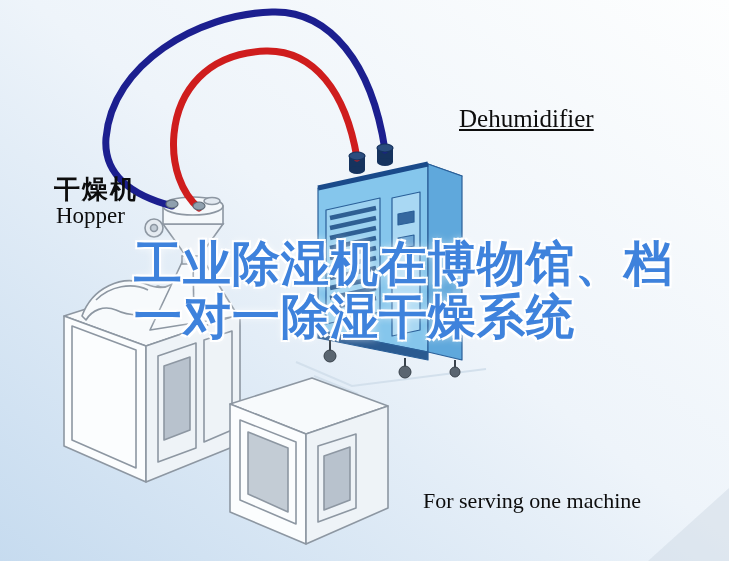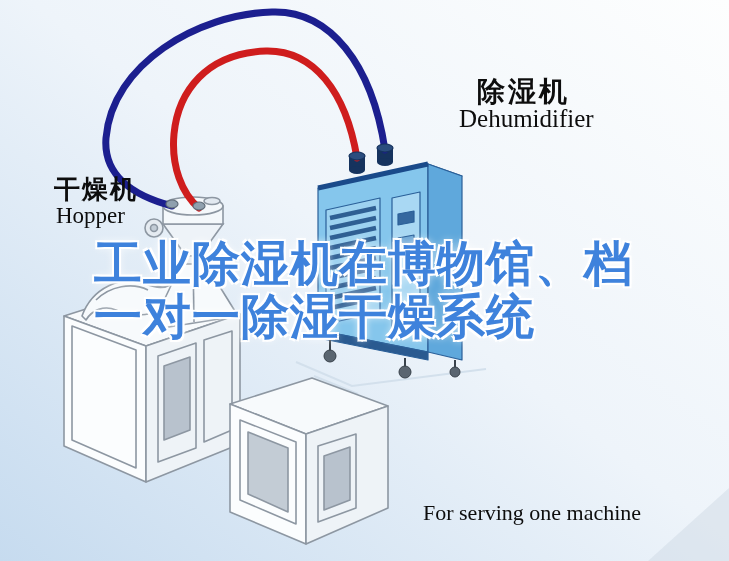--- a/index.html
+++ b/index.html
@@ -10,29 +10,29 @@
     background: linear-gradient(to bottom left, #fdfefe 0%, #eef4fa 48%, #c6dbef 100%);
     font-family: "Liberation Sans", sans-serif;
   }
   .scene { position: absolute; left: 0; top: 0; }
   .txt { position: absolute; white-space: nowrap; }
   .label-cn { font-weight: bold; color: #0d0d0d; }
   .label-en { font-family: "Liberation Serif", serif; color: #0d0d0d; }
   .hopper-cn { left: 54px; top: 172px; font-size: 26px; letter-spacing: 2px; }
   .hopper-en { left: 56px; top: 203px; font-size: 23px; }
   .dehum-cn  { left: 477px; top: 73px; font-size: 28px; letter-spacing: 3px; }
-  .dehum-en  { left: 459px; top: 105px; font-size: 25px; }
+  .dehum-en  { left: 459px; top: 105px; font-size: 25px; text-decoration: underline; }
   .main-title {
     left: 94px; top: 237px;
     font-weight: bold; font-size: 48px; line-height: 53px; letter-spacing: 1px;
     text-shadow: -2px -2px 0 #ffffff, 2px -2px 0 #ffffff, -2px 2px 0 #ffffff,
                   2px 2px 0 #ffffff, 0 0 9px #ffffff;
   }
   .system-cn { left: 405px; top: 451px; font-size: 30px; letter-spacing: 1px; }
-  .system-en { left: 423px; top: 500px; font-size: 22px; }
+  .system-en { left: 423px; top: 488px; font-size: 22px; }
 </style>
 </head>
 <body>
 
 <div class="canvas">
 
   <svg class="scene" width="729" height="561" viewBox="0 0 729 561">
 
     <polygon points="648,561 729,561 729,488" fill="#cdd7e2" opacity="0.45"></polygon>
 
@@ -125,22 +125,21 @@
       <ellipse cx="172" cy="204" rx="6" ry="4"></ellipse>
       <ellipse cx="199" cy="206" rx="6" ry="4"></ellipse>
       <ellipse cx="357" cy="156" rx="8" ry="4" fill="#2b4d7e" stroke="#16335e"></ellipse>
       <ellipse cx="385" cy="148" rx="8" ry="4" fill="#2b4d7e" stroke="#16335e"></ellipse>
     </g>
   </svg>
 
   <div class="txt label-cn hopper-cn">干燥机</div>
   <div class="txt label-en hopper-en">Hopper</div>
 
-  <div class="txt label-cn dehum-cn">除湿机</div>
   <div class="txt label-en dehum-en">Dehumidifier</div>
 
-  <div class="txt main-title" style="color: rgb(62, 130, 220);">
+  <div class="txt main-title" style="color: rgb(62, 130, 220); margin-left: 40px;">
     <div>工业除湿机在博物馆、档</div>
     <div>一对一除湿干燥系统</div>
   </div>
 
   <div class="txt label-en system-en">For serving one machine</div>
 </div>
 
 </body></html>

